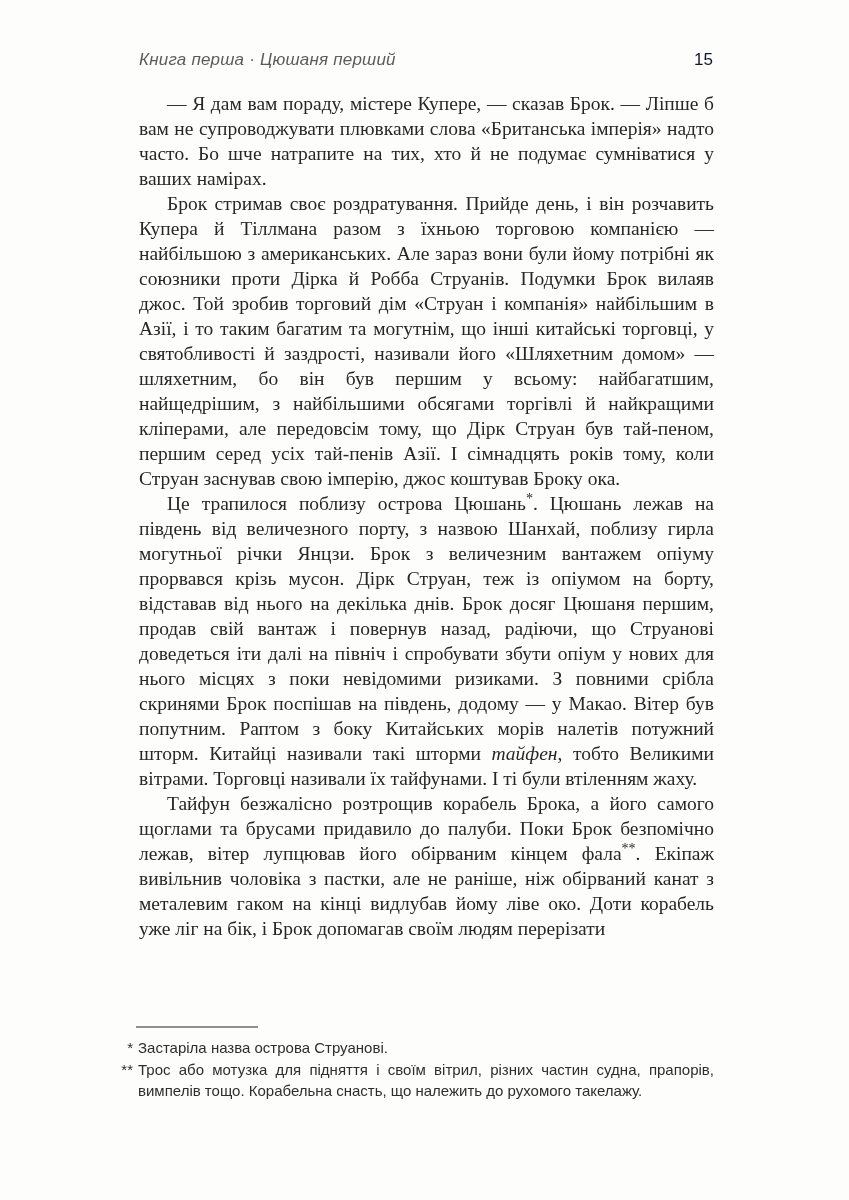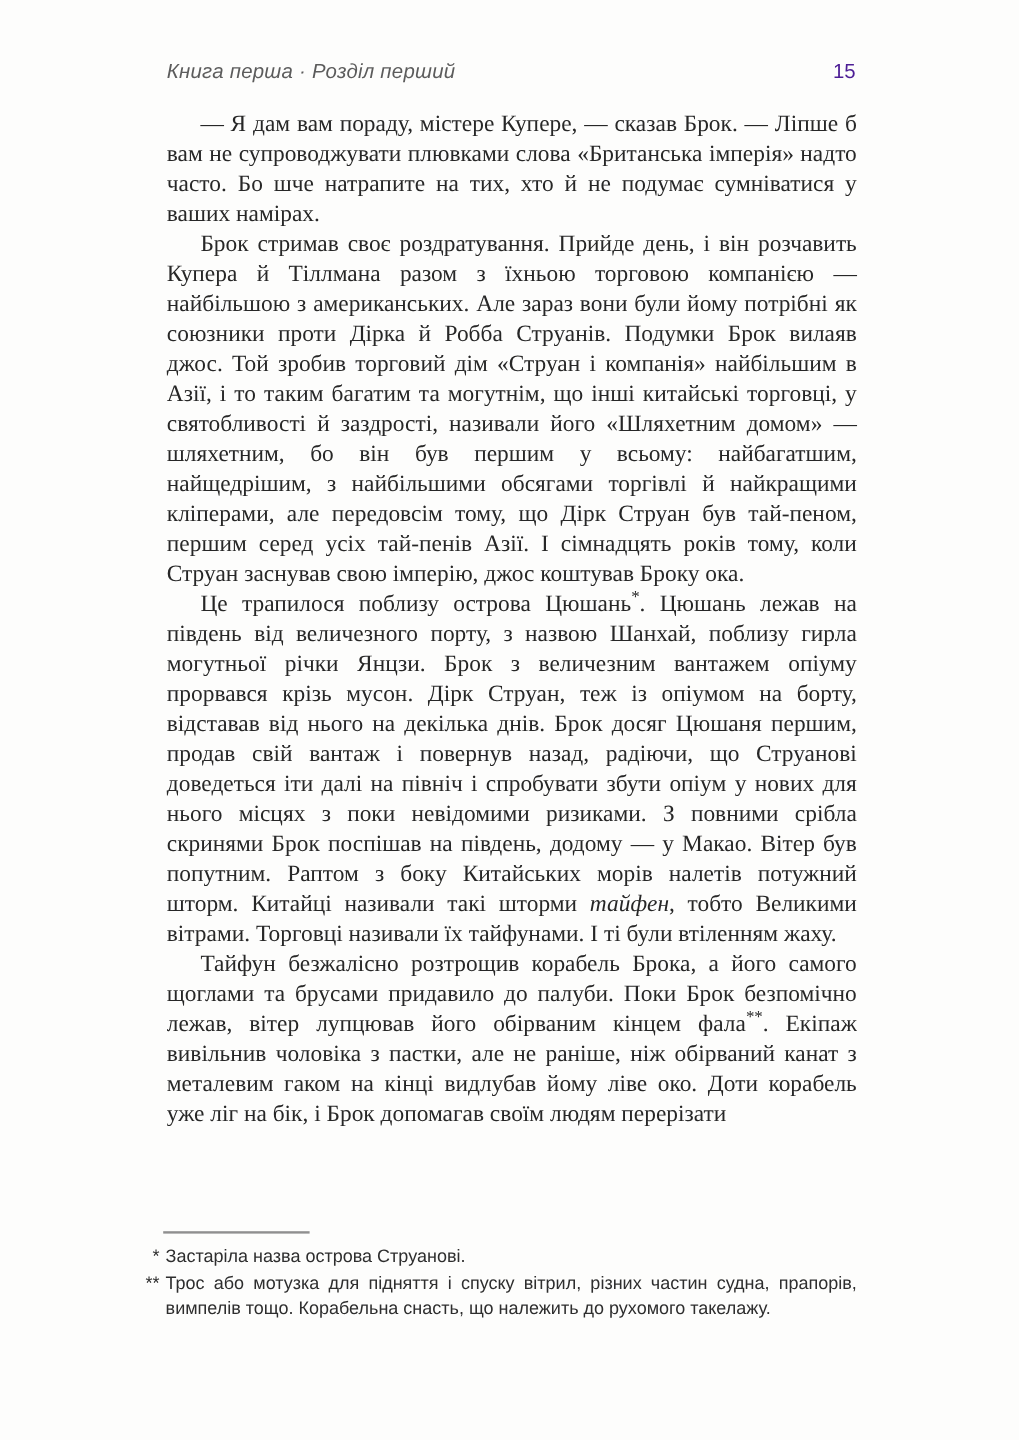--- a/index.html
+++ b/index.html
@@ -26,21 +26,21 @@
     font-family: "Liberation Sans", sans-serif;
   }
   .rh-left {
     font-style: italic;
     font-size: 17px;
     color: #5c5c5c;
     letter-spacing: 0.2px;
   }
   .rh-right {
     font-size: 17px;
-    color: #4c1d95;
+    color: #0f172a;
   }
 
   
   .body-text {
     position: absolute;
     left: 139px;
     top: 91px;
     width: 575px;
     font-family: Liberation Serif, serif;
     font-size: 19.5px;
@@ -89,37 +89,37 @@
     flex: 1;
     text-align: justify;
   }
 </style>
 </head>
 <body>
 
 <div class="page">
 
   <header class="running-head">
-    <span class="rh-left">Книга перша · Розділ перший</span>
+    <span class="rh-left">Книга перша · Цюшаня перший</span>
     <span class="rh-right">15</span>
   </header>
 
   <main class="body-text">
       <p><span>— Я дам вам пораду, містере Купере, — сказав Брок. — Ліпше б вам не супроводжувати плювками слова «Британська імперія» надто часто. Бо шче натрапите на тих, хто й не подумає сумніватися у ваших намірах.</span></p>
       <p><span>Брок стримав своє роздратування. Прийде день, і він розчавить Купера й Тіллмана разом з їхньою торговою компанією — найбільшою з американських. Але зараз вони були йому потрібні як союзники проти Дірка й Робба Струанів. Подумки Брок вилаяв джос. Той зробив торговий дім «Струан і компанія» найбільшим в Азії, і то таким багатим та могутнім, що інші китайські торговці, у святобливості й заздрості, називали його «Шляхетним домом» — шляхетним, бо він був першим у всьому: найбагатшим, найщедрішим, з найбільшими обсягами торгівлі й найкращими кліперами, але передовсім тому, що Дірк Струан був тай-пеном, першим серед усіх тай-пенів Азії. І сімнадцять років тому, коли Струан заснував свою імперію, джос коштував Броку ока.</span></p>
       <p><span>Це трапилося поблизу острова Цюшань</span><sup>*</sup><span>. Цюшань лежав на південь від величезного порту, з назвою Шанхай, поблизу гирла могутньої річки Янцзи. Брок з величезним вантажем опіуму прорвався крізь мусон. Дірк Струан, теж із опіумом на борту, відставав від нього на декілька днів. Брок досяг Цюшаня першим, продав свій вантаж і повернув назад, радіючи, що Струанові доведеться іти далі на північ і спробувати збути опіум у нових для нього місцях з поки невідомими ризиками. З повними срібла скринями Брок поспішав на південь, додому — у Макао. Вітер був попутним. Раптом з боку Китайських морів налетів потужний шторм. Китайці називали такі шторми </span><em>тайфен</em><span>, тобто Великими вітрами. Торговці називали їх тайфунами. І ті були втіленням жаху.</span></p>
       <p><span>Тайфун безжалісно розтрощив корабель Брока, а його самого щоглами та брусами придавило до палуби. Поки Брок безпомічно лежав, вітер лупцював його обірваним кінцем фала</span><sup>**</sup><span>. Екіпаж вивільнив чоловіка з пастки, але не раніше, ніж обірваний канат з металевим гаком на кінці видлубав йому ліве око. Доти корабель уже ліг на бік, і Брок допомагав своїм людям перерізати</span></p>
     </main>
 
   <div class="footnote-rule"></div>
 
   <section class="footnotes">
       <div class="footnote">
         <span class="fn-marker">*</span>
         <span class="fn-text">Застаріла назва острова Струанові.</span>
       </div>
       <div class="footnote">
         <span class="fn-marker">**</span>
-        <span class="fn-text">Трос або мотузка для підняття і спуску вітрил, різних частин судна, прапорів, вимпелів тощо. Корабельна снасть, що належить до рухомого такелажу.</span>
+        <span class="fn-text">Трос або мотузка для підняття і своїм вітрил, різних частин судна, прапорів, вимпелів тощо. Корабельна снасть, що належить до рухомого такелажу.</span>
       </div>
     </section>
 
 </div>
 
 </body></html>

